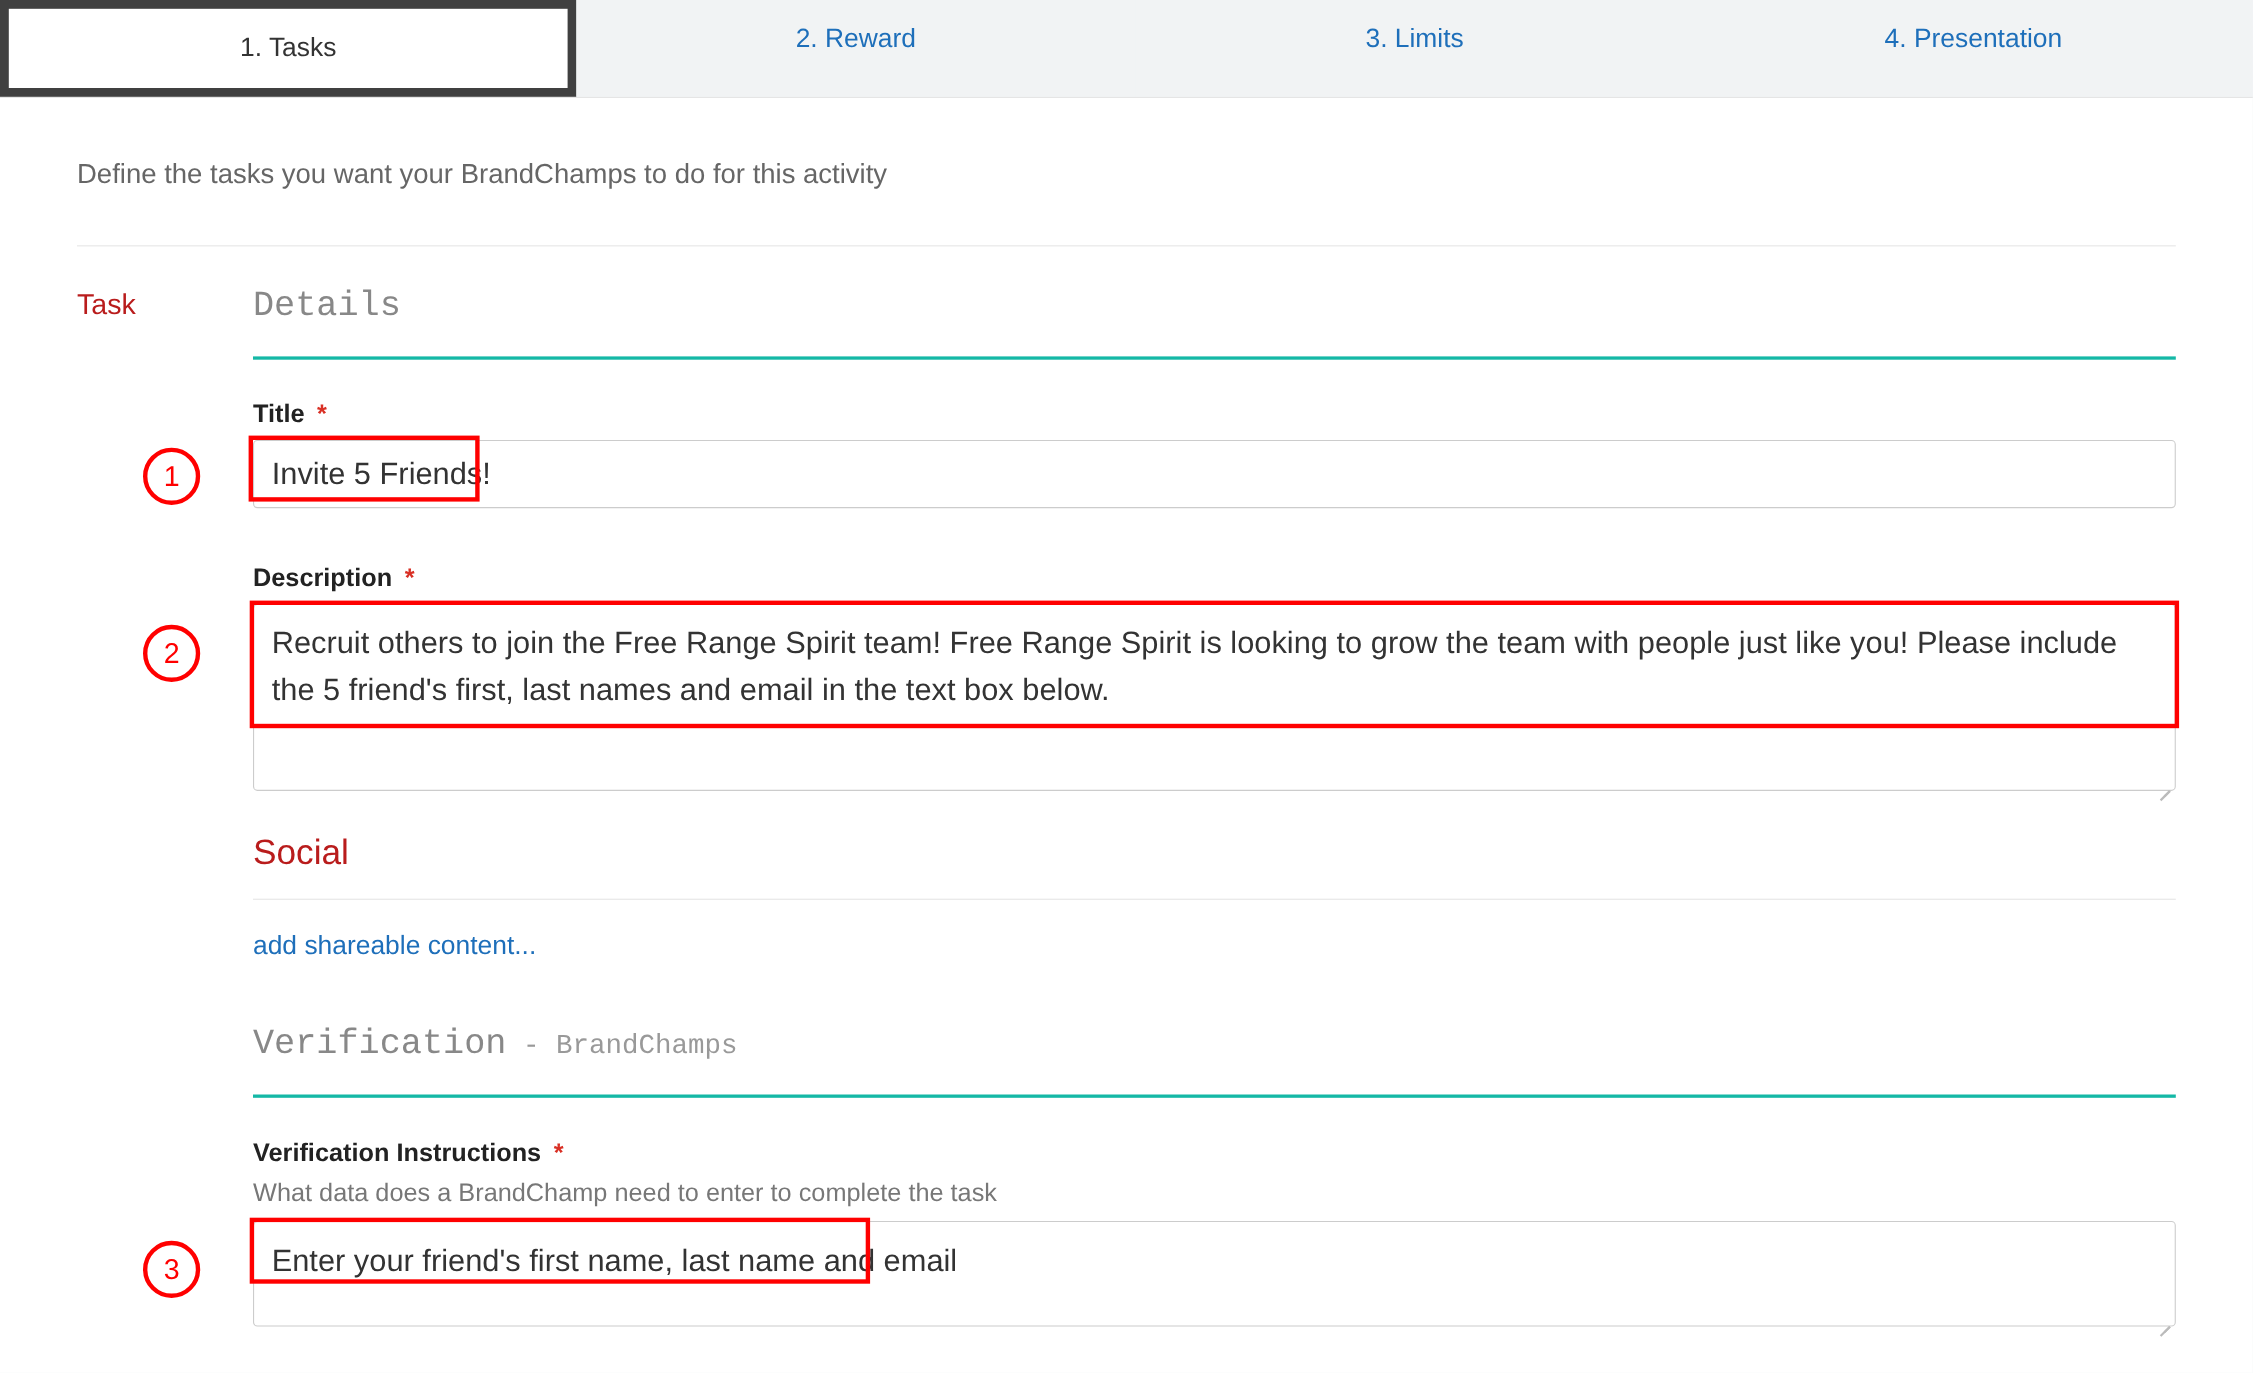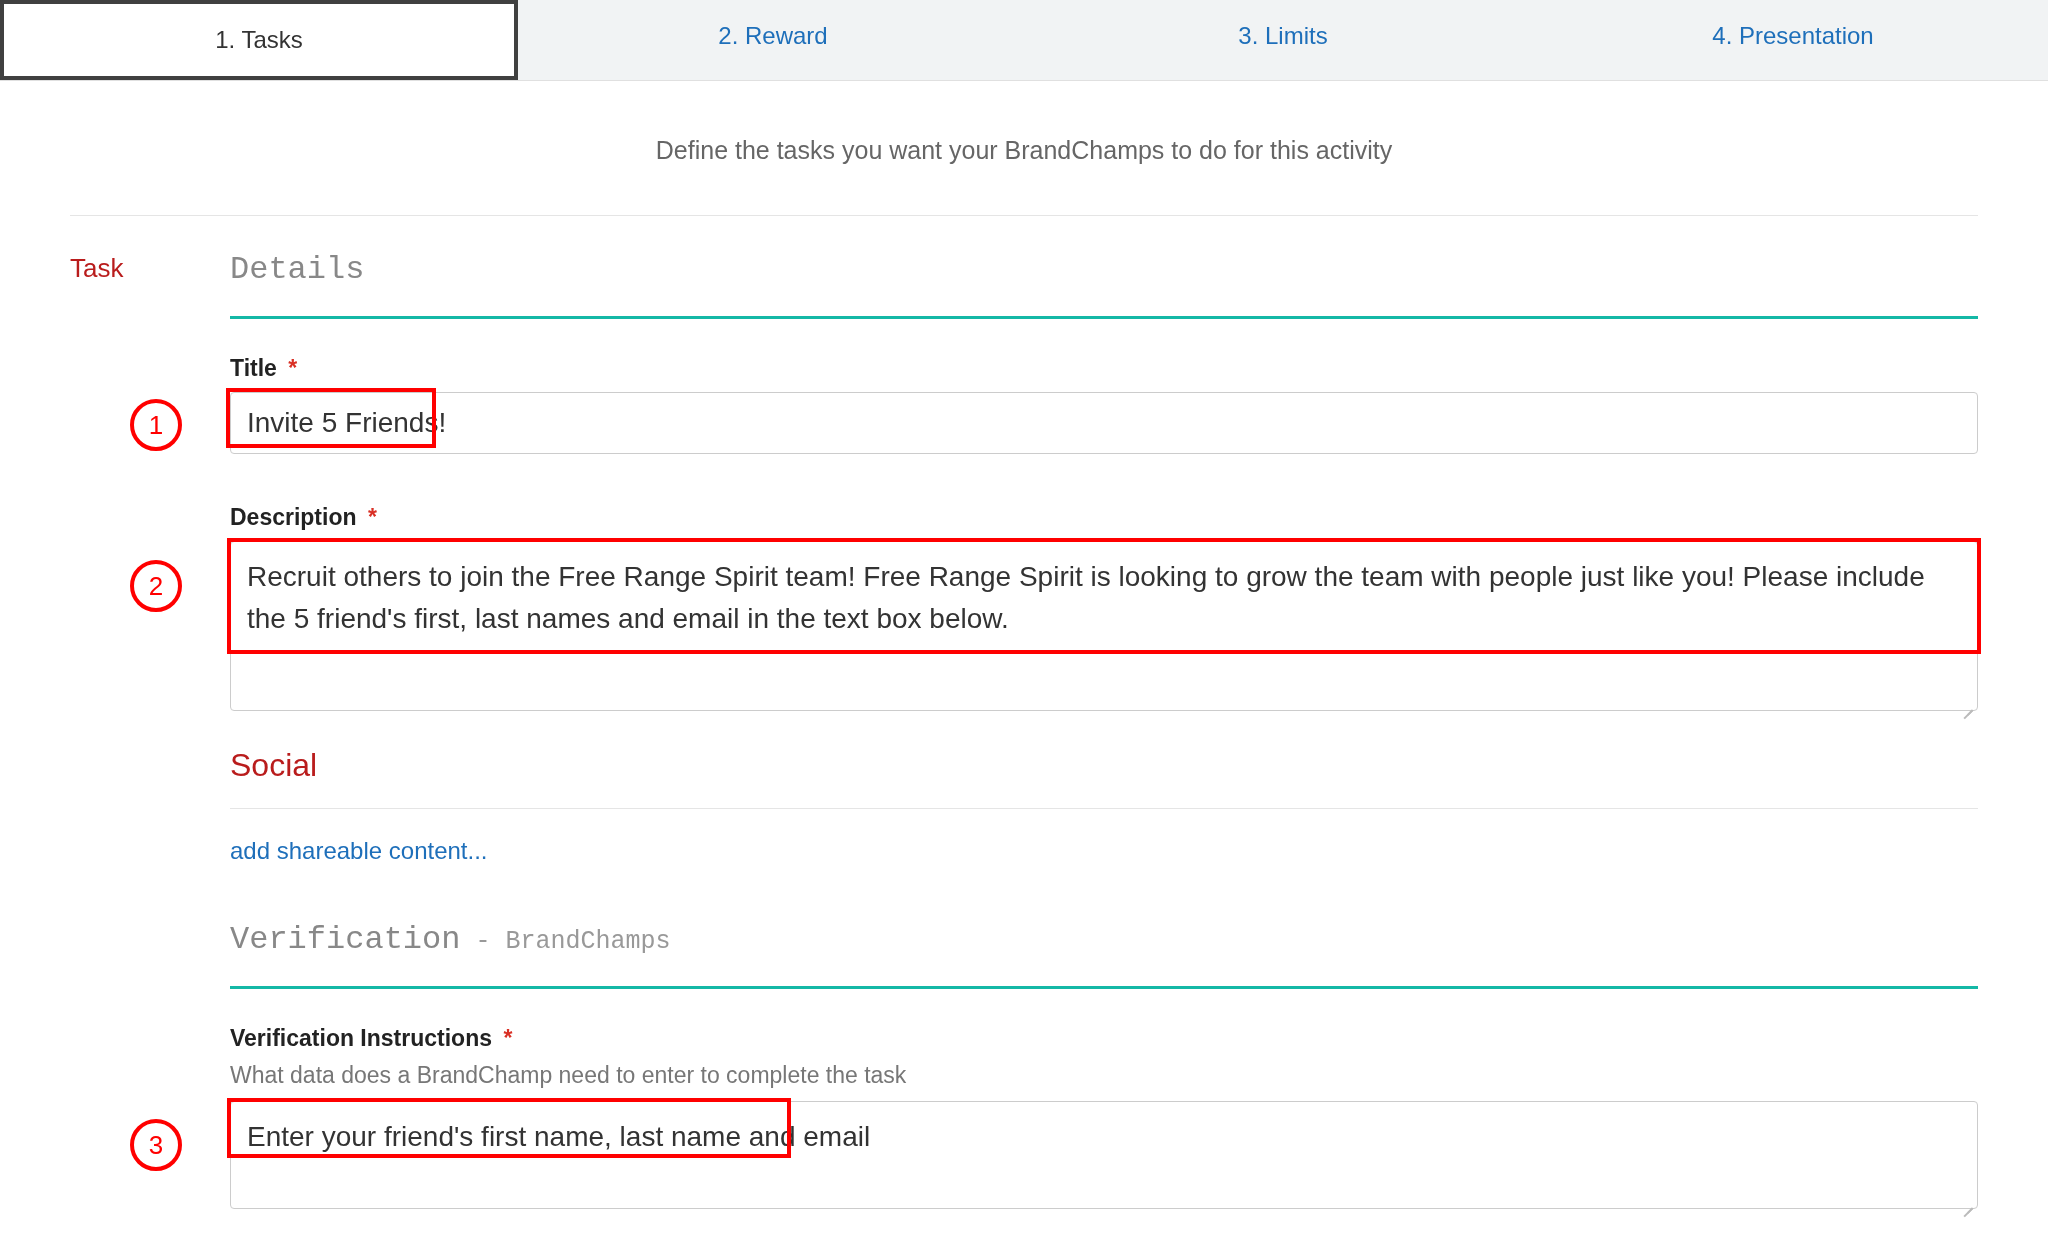--- a/index.html
+++ b/index.html
@@ -24,33 +24,32 @@
       text-align: center;
       padding: 22px 0;
       font-size: 24px;
       cursor: pointer;
       color: #1e6fba;
       background: #f1f3f4;
     }
     .tab.active {
       background: #ffffff;
       color: #333;
-      border: 4px solid #404040;
+      border: 8px solid #404040;
     }
     .content {
       background: #ffffff;
       padding: 55px 70px 30px 70px;
     }
     .intro {
       font-size: 25px;
       color: #666;
       padding-bottom: 50px;
       border-bottom: 1px solid #e5e5e5;
       margin-bottom: 35px;
-      text-align: center;
     }
     .task-row {
       display: flex;
       gap: 90px;
     }
     .task-label {
       font-size: 26px;
       color: #b91c1c;
       min-width: 70px;
       padding-top: 2px;
@@ -238,21 +237,21 @@
       </div>
 
       <div class="field-block">
         <div class="marker" style="top:94px;">3</div>
         <div class="field-label">
           <span>Verification Instructions</span>
           <span class="req">*</span>
         </div>
         <div class="field-help">What data does a BrandChamp need to enter to complete the task</div>
         <div class="textarea-wrap">
-          <textarea class="text-area" rows="3" style="height: 108px;">Enter your friend's first name, last name and email</textarea>
+          <textarea class="text-area" rows="3" style="height: 96px;">Enter your friend's first name, last name and email</textarea>
           <div class="title-overlay" style="left:-3px; top:-3px; width:564px; height:60px;"></div>
           <div class="resize-handle">
             <div class="rh-line rh1"></div>
             <div class="rh-line rh2"></div>
           </div>
         </div>
       </div>
 
     </div>
   </div>

